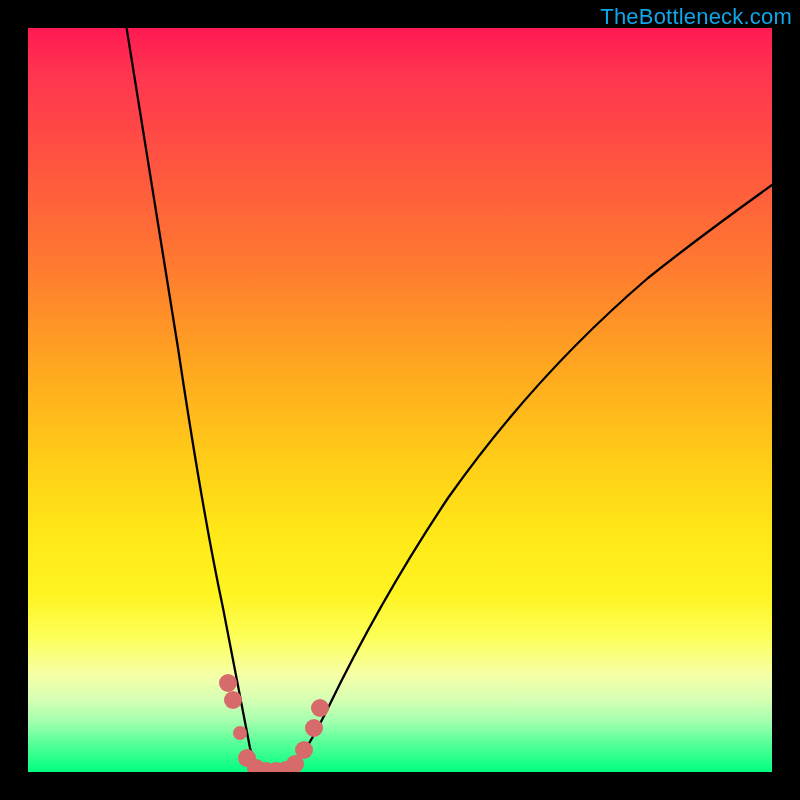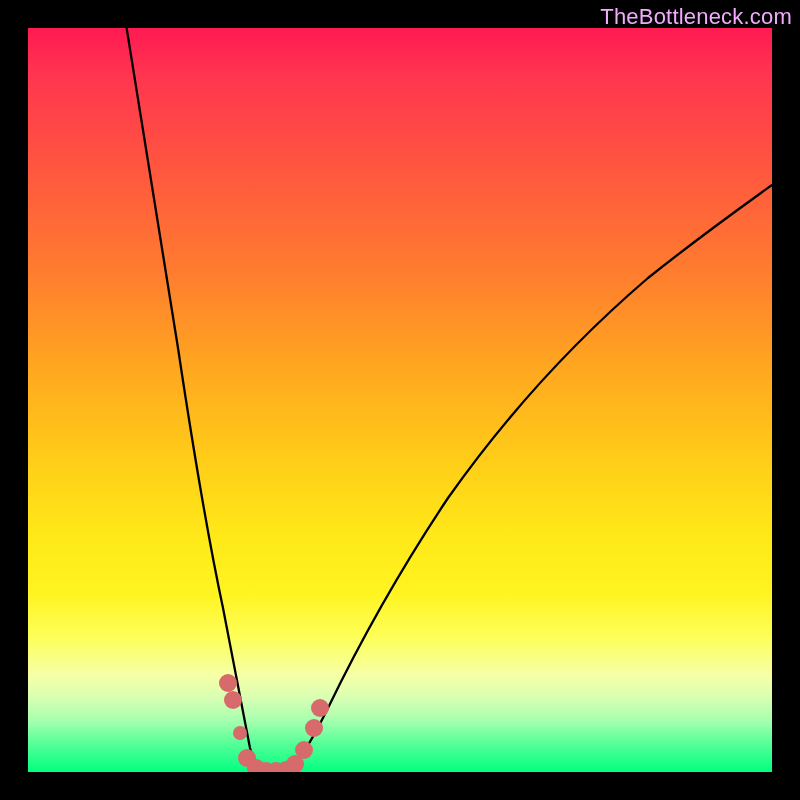--- a/index.html
+++ b/index.html
@@ -42,21 +42,21 @@
       #a8ffb0 93%,
       #5bff9a 96%,
       #00ff80 100%
     );
     overflow: hidden;
   }
   .watermark {
     position: absolute;
     top: 4px;
     right: 8px;
-    color: #f0abfc;
+    color: #0ea5e9;
     font-size: 22px;
     font-weight: 500;
     letter-spacing: 0.2px;
     user-select: none;
     margin-left: 43px;
   }
   svg.curves {
     position: absolute;
     left: 0;
     top: 0;

